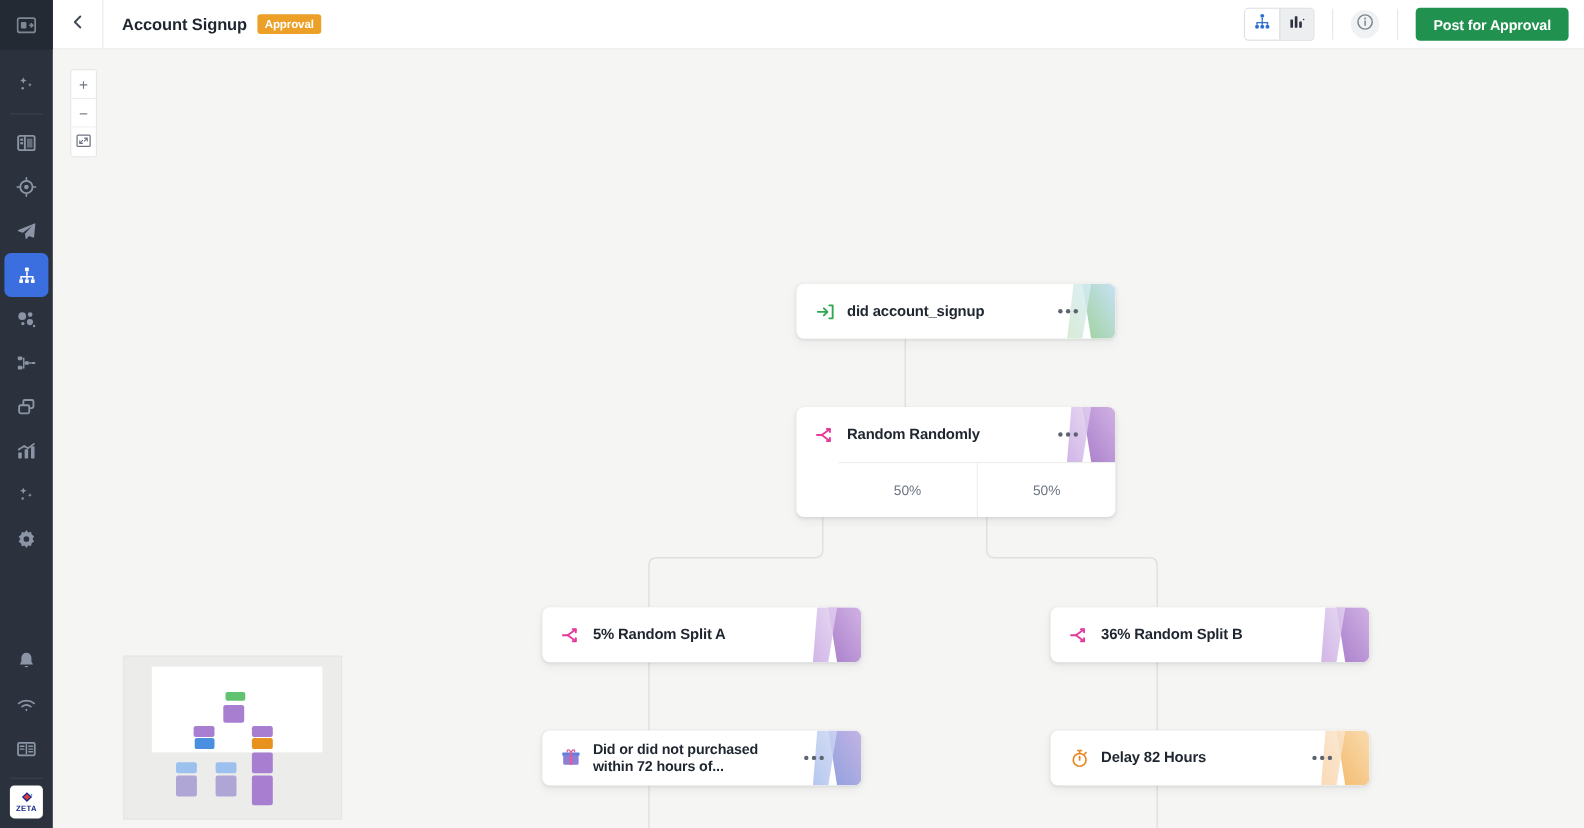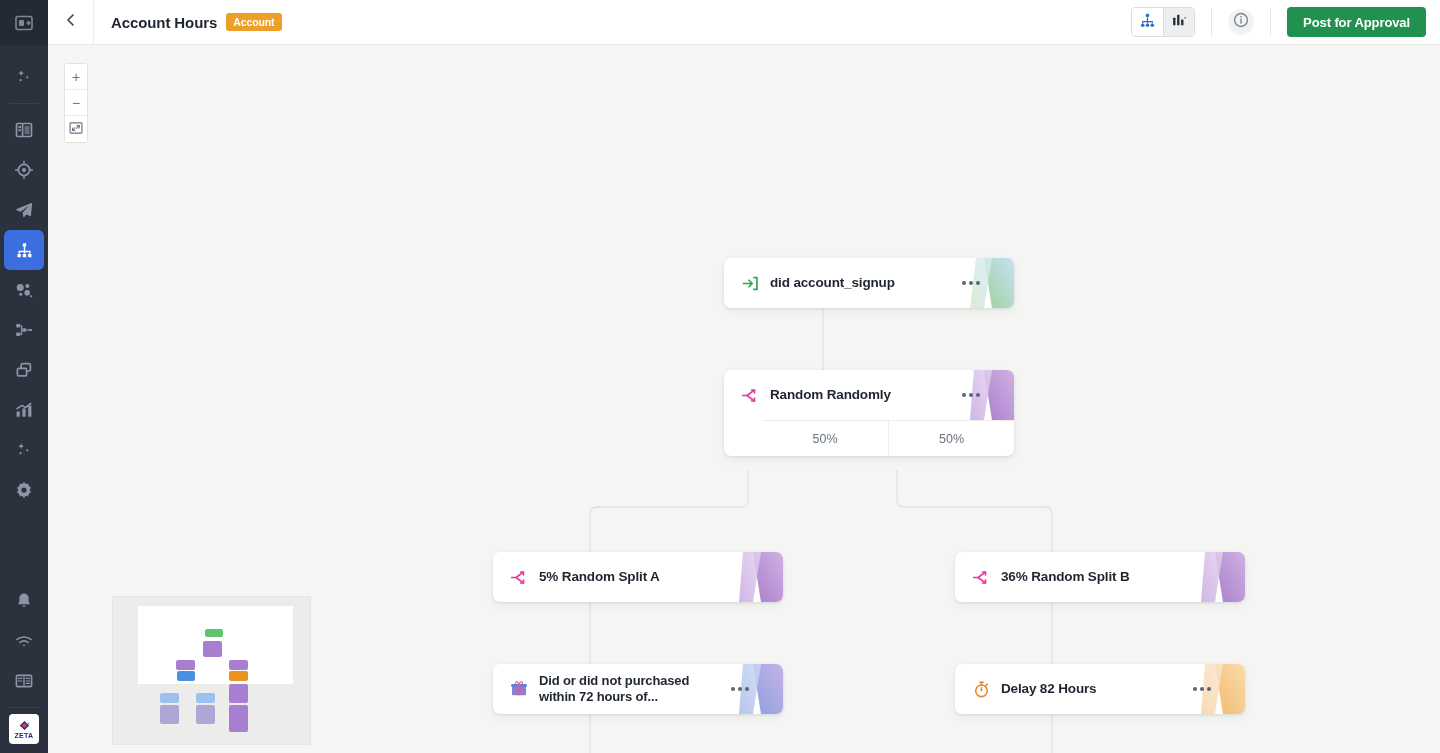--- a/index.html
+++ b/index.html
@@ -122,21 +122,21 @@
     font-size: 13.5px; font-weight: 700; color: #1f2630; line-height: 16px;
     letter-spacing: -.15px; flex: 1 1 auto;
   }
   .node-label.two { font-size: 13px; line-height: 16px; }
   .dots { display: flex; gap: 3px; margin-left: 8px; margin-right: 22px; position: relative; z-index: 3; }
   .dots i { width: 4px; height: 4px; border-radius: 50%; background: #5c6470; display: block; }
   .ribbon {
     position: absolute; right: 0; top: 0; bottom: 0; width: 44px;
     z-index: 1;
   }
-  .outlets { display: flex; border-top: 1px solid #ededec; height: 36px; margin-left: 38px; }
+  .outlets { display: flex; border-top: 1px solid #ededec; height: 50px; margin-left: 38px; }
   .outlet {
     flex: 1 1 50%; display: flex; align-items: center; justify-content: center;
     font-size: 12.5px; color: #6a7280; font-weight: 400;
   }
   .outlet + .outlet { border-left: 1px solid #ededec; }
 
   
   .minimap {
     position: absolute; left: 64px; bottom: 8px; width: 199px; height: 149px;
     background: #ececea; border: 1px solid #e5e5e3; z-index: 20; overflow: hidden;
@@ -327,22 +327,22 @@
 
     <div class="header">
       <div class="back-btn">
         <span>
           <svg width="16" height="16" viewBox="0 0 16 16" fill="none" stroke="#3f4854" stroke-width="1.7" stroke-linecap="round" stroke-linejoin="round">
             <path d="M10 3 5 8l5 5"></path>
           </svg>
         </span>
       </div>
       <div class="title-wrap">
-        <span class="page-title">Account Hours</span>
-        <span class="badge">Account</span>
+        <span class="page-title">Account Signup</span>
+        <span class="badge">Approval</span>
       </div>
 
       <div class="header-right">
         <div class="seg">
           <div class="seg-btn on">
             <span>
               <svg width="17" height="17" viewBox="0 0 20 20" fill="#2f6fd0">
                 <circle cx="10" cy="4" r="2.1"></circle>
                 <circle cx="4.4" cy="15.6" r="2.1"></circle>
                 <circle cx="10" cy="15.6" r="2.1"></circle>

